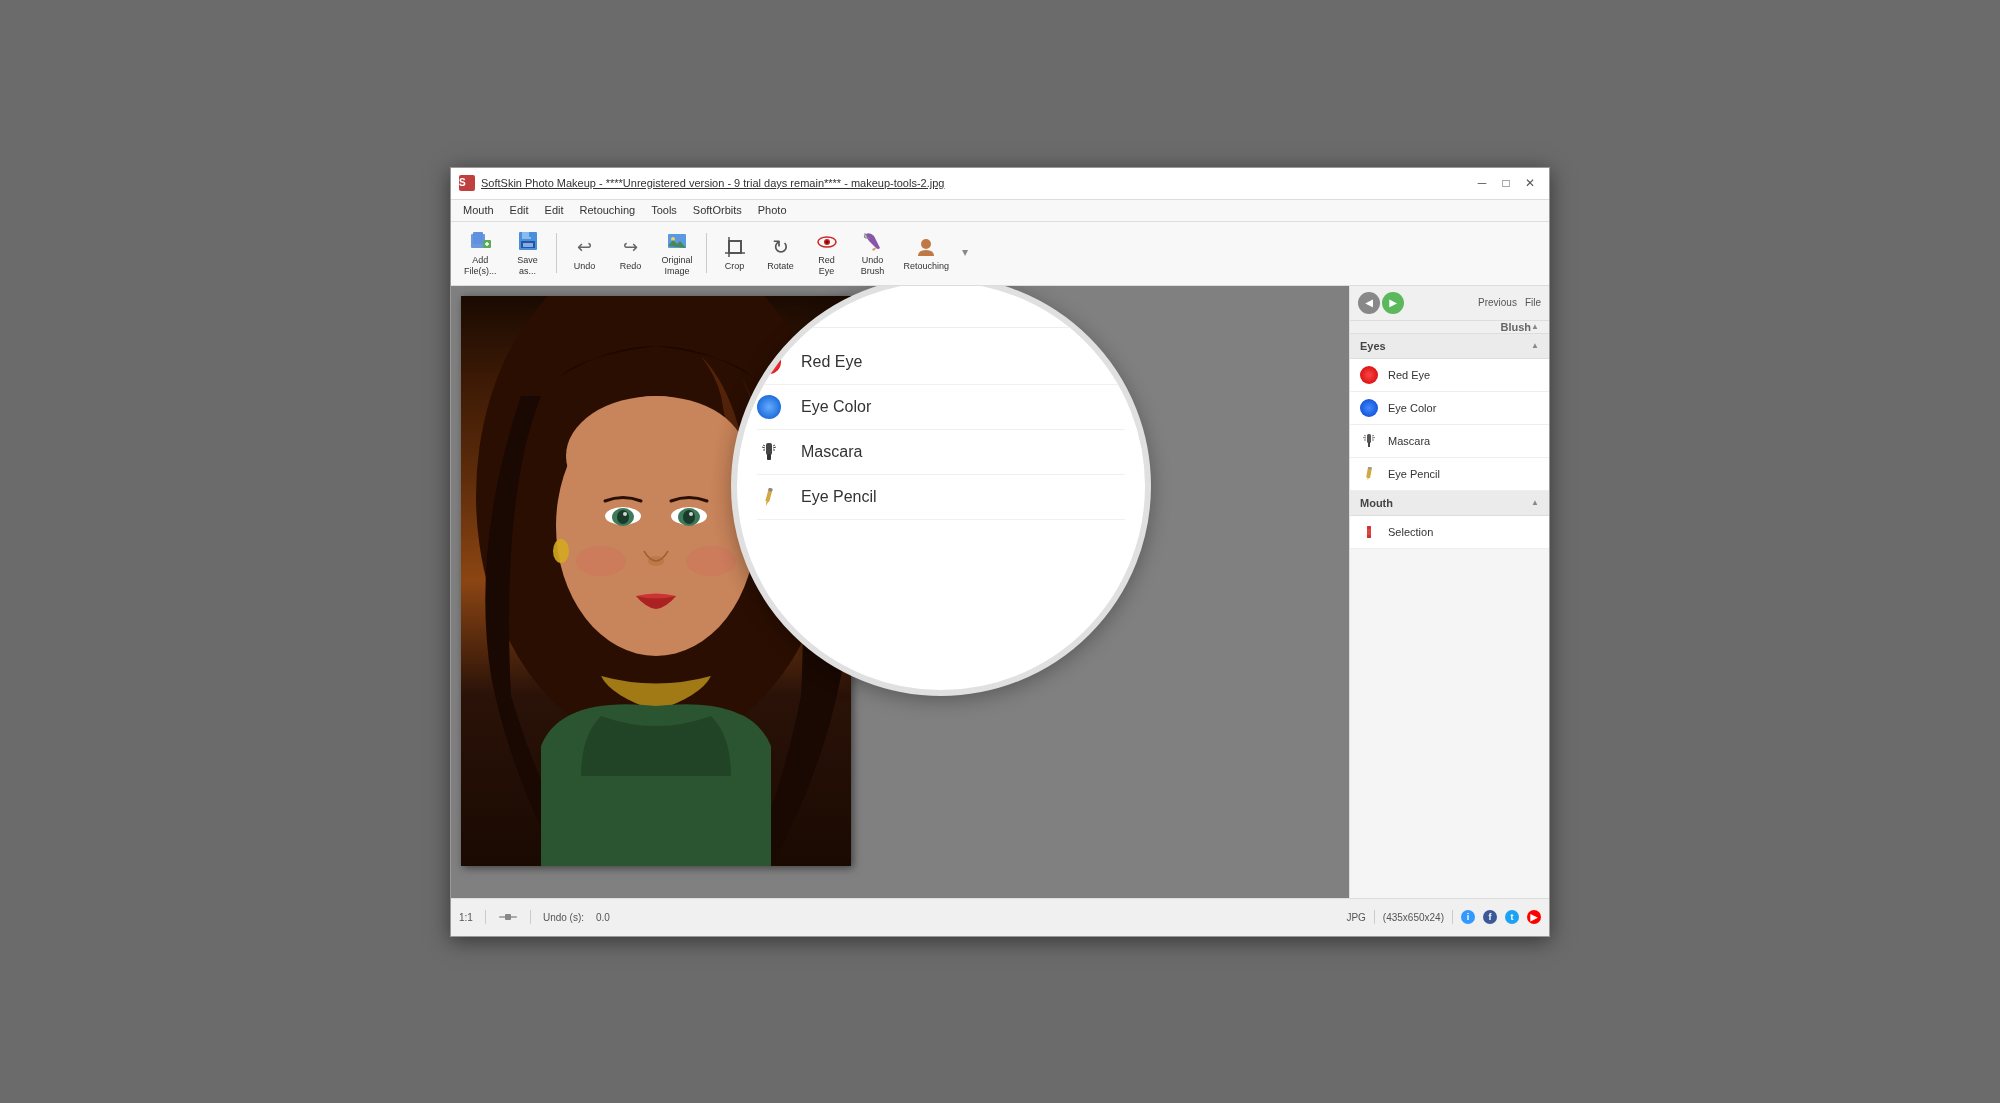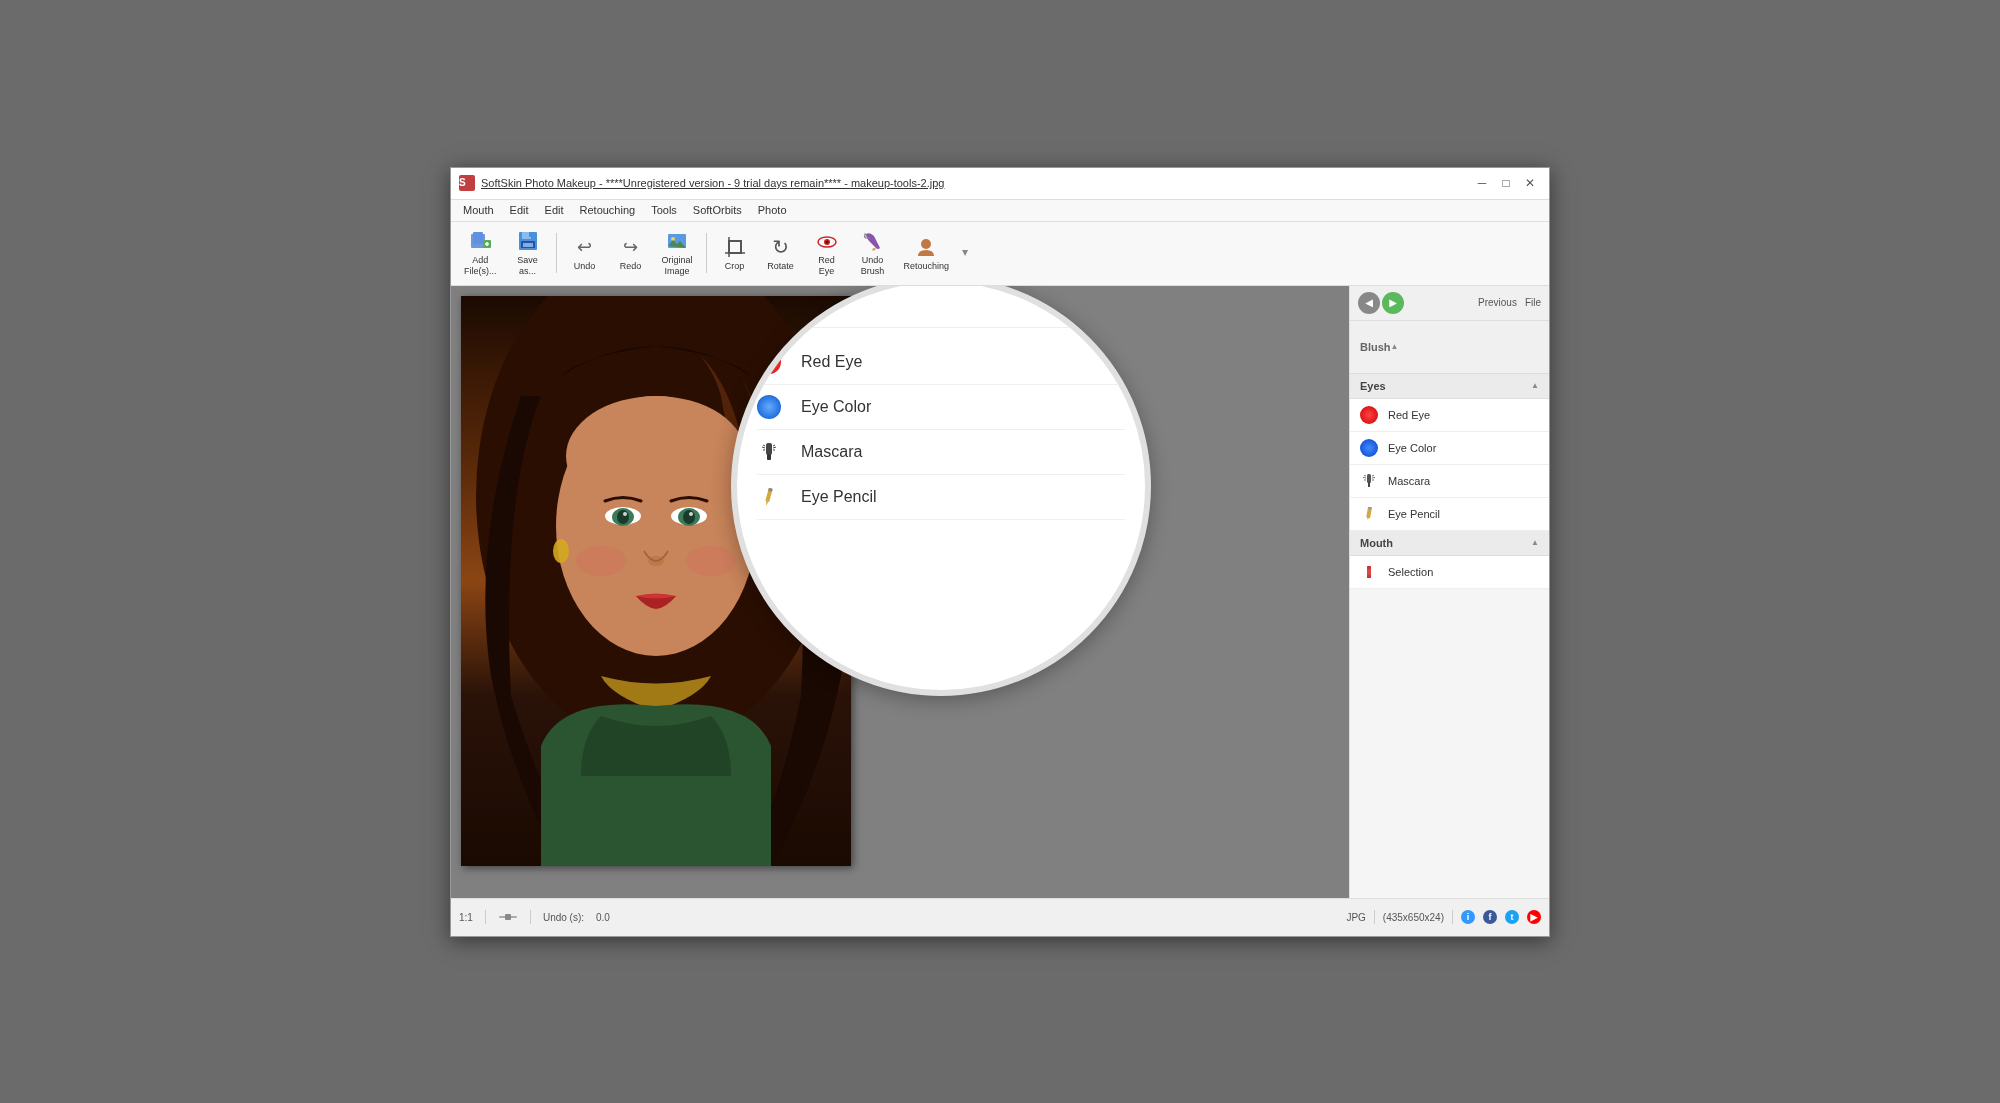--- a/index.html
+++ b/index.html
@@ -267,22 +267,22 @@
       font-size: 14px;
     }
     .tool-label {
       font-size: 11px;
       color: #333;
     }
 
     .blush-header {
       display: flex;
       align-items: center;
-      justify-content: flex-start;
-      padding: 20px 10px;
+      justify-content: flex-end;
+      padding: 0 10px;
       background: #f0f0f0;
       border-bottom: 1px solid #ddd;
       font-size: 11px;
       font-weight: 600;
       color: #666;
     }
 
     
     .statusbar {
       height: 38px;

